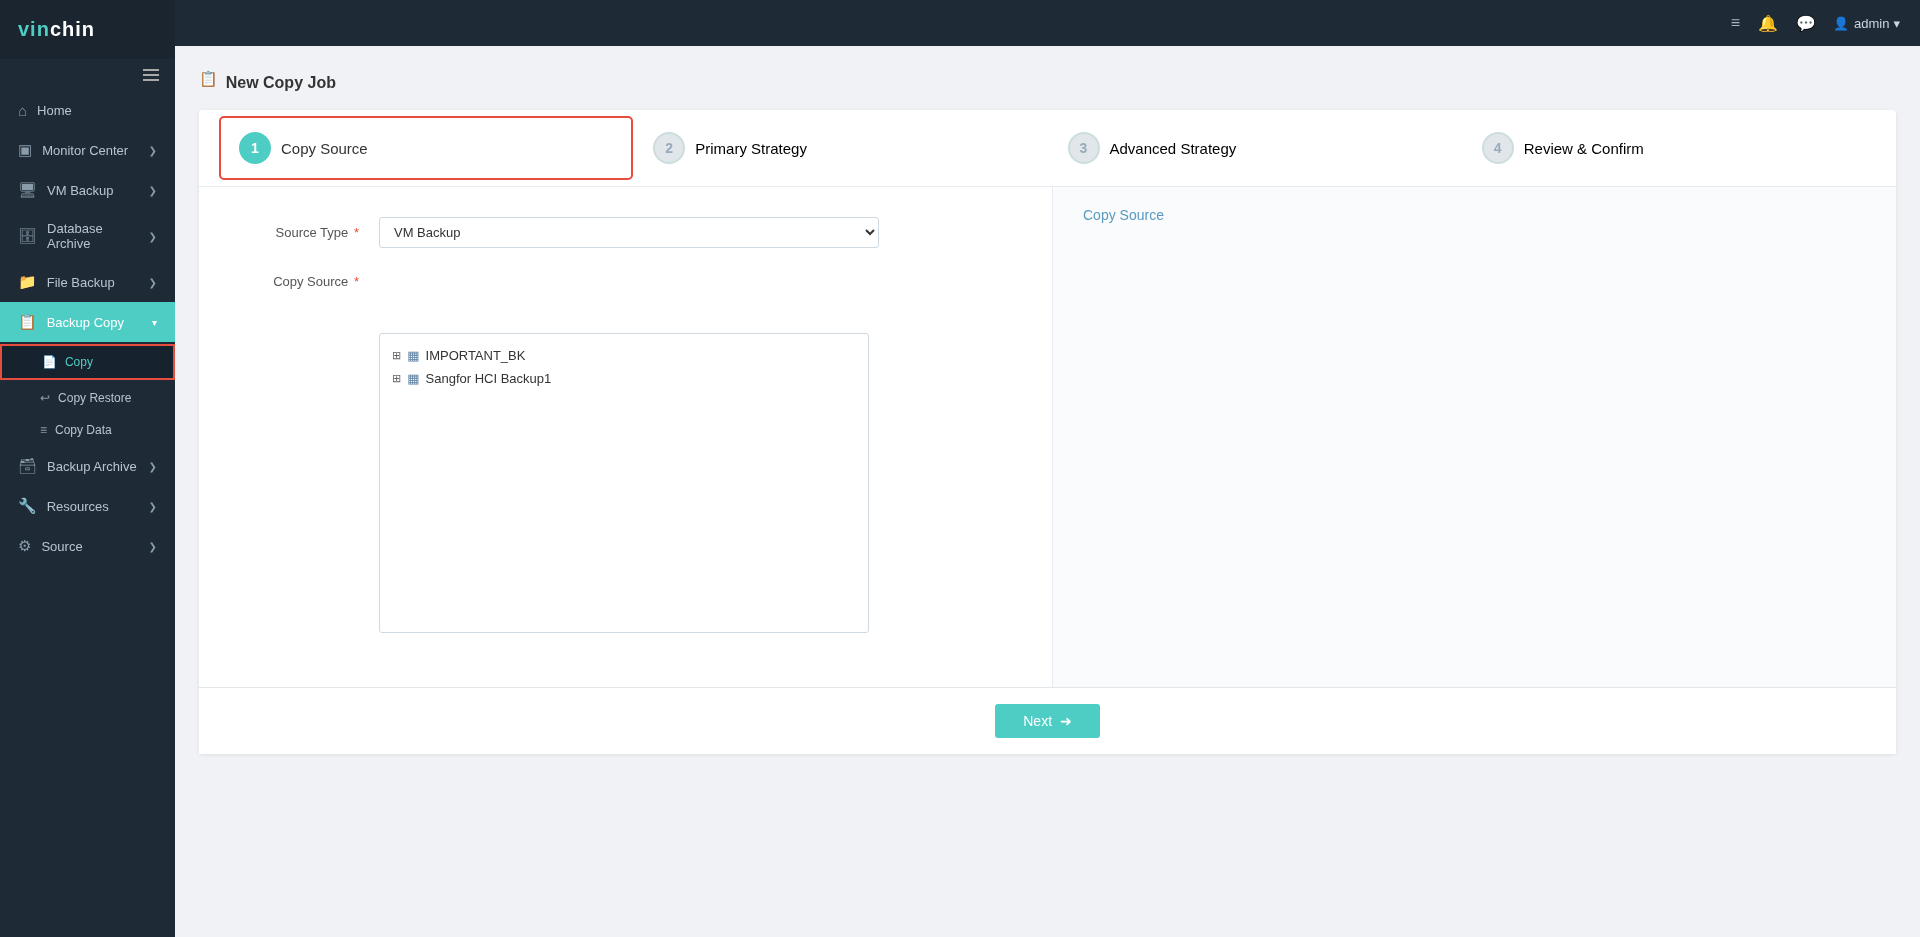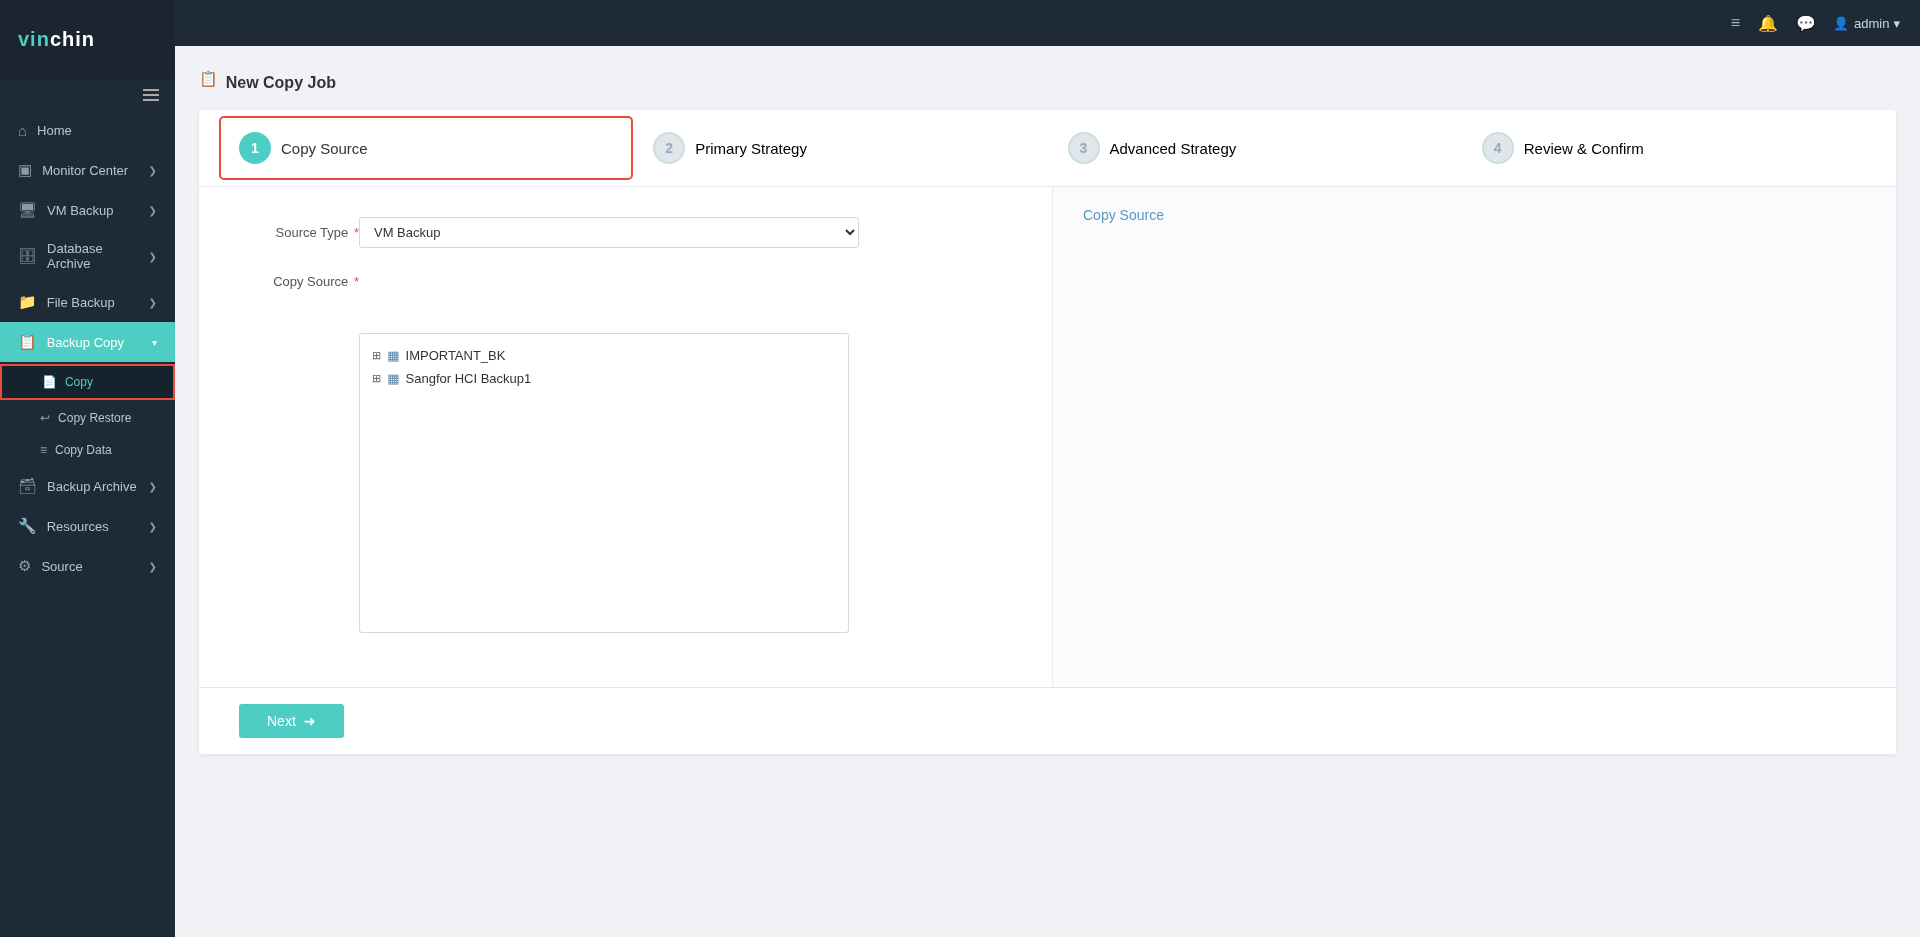--- a/index.html
+++ b/index.html
@@ -10,21 +10,21 @@
       width: 175px;
       background: #1e2a35;
       color: #cdd6e0;
       display: flex;
       flex-direction: column;
       flex-shrink: 0;
       height: 100%;
       overflow-y: auto;
     }
     .sidebar-logo {
-      padding: 28px 18px;
+      padding: 18px 18px;
       background: #1a2530;
       display: flex;
       align-items: center;
     }
     .sidebar-logo span {
       color: #ffffff;
       font-size: 20px;
       font-weight: bold;
       letter-spacing: 1px;
     }
@@ -119,20 +119,21 @@
       flex-shrink: 0;
     }
     .step-circle.active { background: #4ecdc4; color: #fff; }
     .step-circle.inactive { background: #e0e6ea; color: #9ab; border: 2px solid #cdd; }
     .step-label { font-size: 15px; color: #333; }
     .step-label.inactive { color: #000000; }
     .form-row {
       display: flex;
       align-items: flex-start;
       margin-bottom: 18px;
+      gap: 20px;
     }
     .form-label {
       width: 120px;
       text-align: right;
       padding-top: 8px;
       color: #555;
       font-size: 13px;
       flex-shrink: 0;
     }
     .form-label .required { color: #e74c3c; margin-left: 2px; }
@@ -188,21 +189,21 @@
       font-size: 14px;
       margin-bottom: 10px;
     }
 
     
     .bottom-bar {
       background: #fff;
       border-top: 1px solid #e0e6ea;
       padding: 16px 40px;
       display: flex;
-      justify-content: flex-start;
+      justify-content: center;
     }
     .btn-next {
       background: #4ecdc4;
       color: #fff;
       border: none;
       padding: 9px 28px;
       border-radius: 3px;
       font-size: 14px;
       cursor: pointer;
       display: flex;

